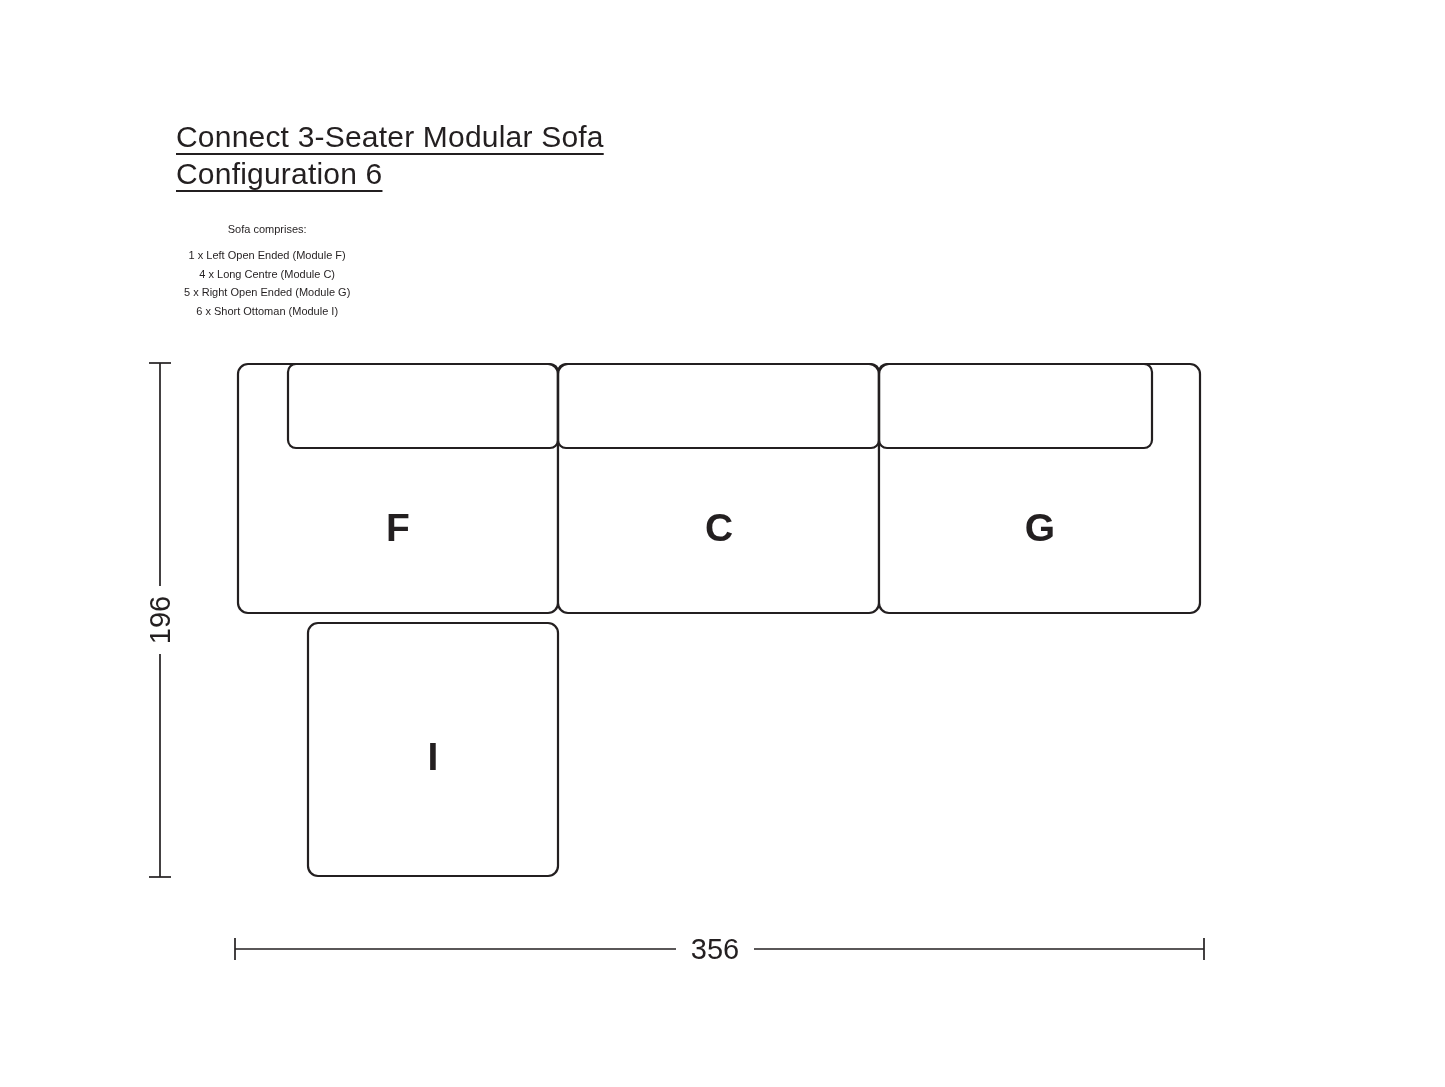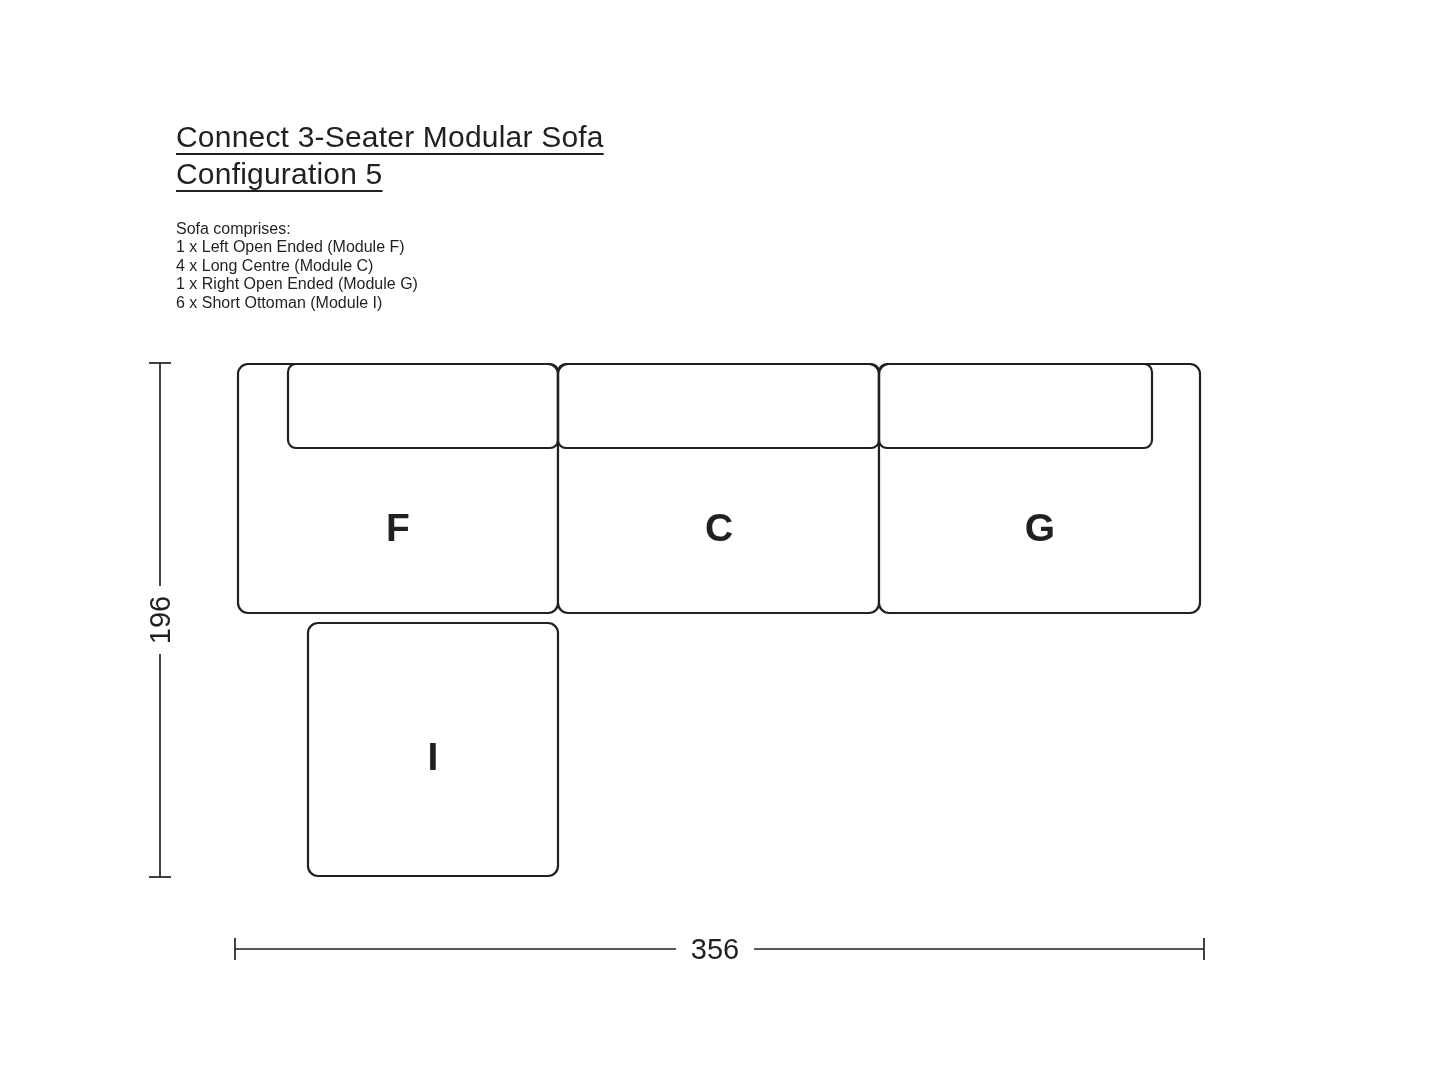--- a/index.html
+++ b/index.html
@@ -30,27 +30,28 @@
   }
   .title-line > span {
     text-decoration: underline;
     text-decoration-thickness: 2px;
     text-underline-offset: 6px;
   }
   .composition-block {
     position: absolute;
     left: 176px;
     top: 220px;
-    font-size: 16px;
+    font-size: 11px;
     line-height: 18.4px;
     font-weight: 400;
+    text-align: center;
   }
   .composition-block ul {
     list-style: none;
-    margin: 0;
+    margin: 8px;
     padding: 0;
   }
   .diagram-svg {
     position: absolute;
     left: 0;
     top: 0;
   }
   .module-outline {
     fill: #ffffff;
     stroke: #231f20;
@@ -81,29 +82,29 @@
     text-anchor: middle;
   }
 </style>
 </head>
 <body>
 
 <div class="canvas">
 
   <div class="title-block">
     <div class="title-line"><span>Connect 3-Seater Modular Sofa</span></div>
-    <div class="title-line"><span>Configuration 5</span></div>
+    <div class="title-line"><span>Configuration 6</span></div>
   </div>
 
   <div class="composition-block">
     <div>Sofa comprises:</div>
     <ul>
       <li>1 x Left Open Ended (Module F)</li>
       <li>4 x Long Centre (Module C)</li>
-      <li>1 x Right Open Ended (Module G)</li>
+      <li>5 x Right Open Ended (Module G)</li>
       <li>6 x Short Ottoman (Module I)</li>
     </ul>
   </div>
 
   <svg class="diagram-svg" width="1445" height="1087" viewBox="0 0 1445 1087" xmlns="http://www.w3.org/2000/svg">
 
     <rect class="module-outline" x="238" y="364" width="320" height="249" rx="10"></rect>
     <rect class="module-outline" x="558" y="364" width="321" height="249" rx="10"></rect>
     <rect class="module-outline" x="879" y="364" width="321" height="249" rx="10"></rect>
     <rect class="module-outline" x="308" y="623" width="250" height="253" rx="10"></rect>

